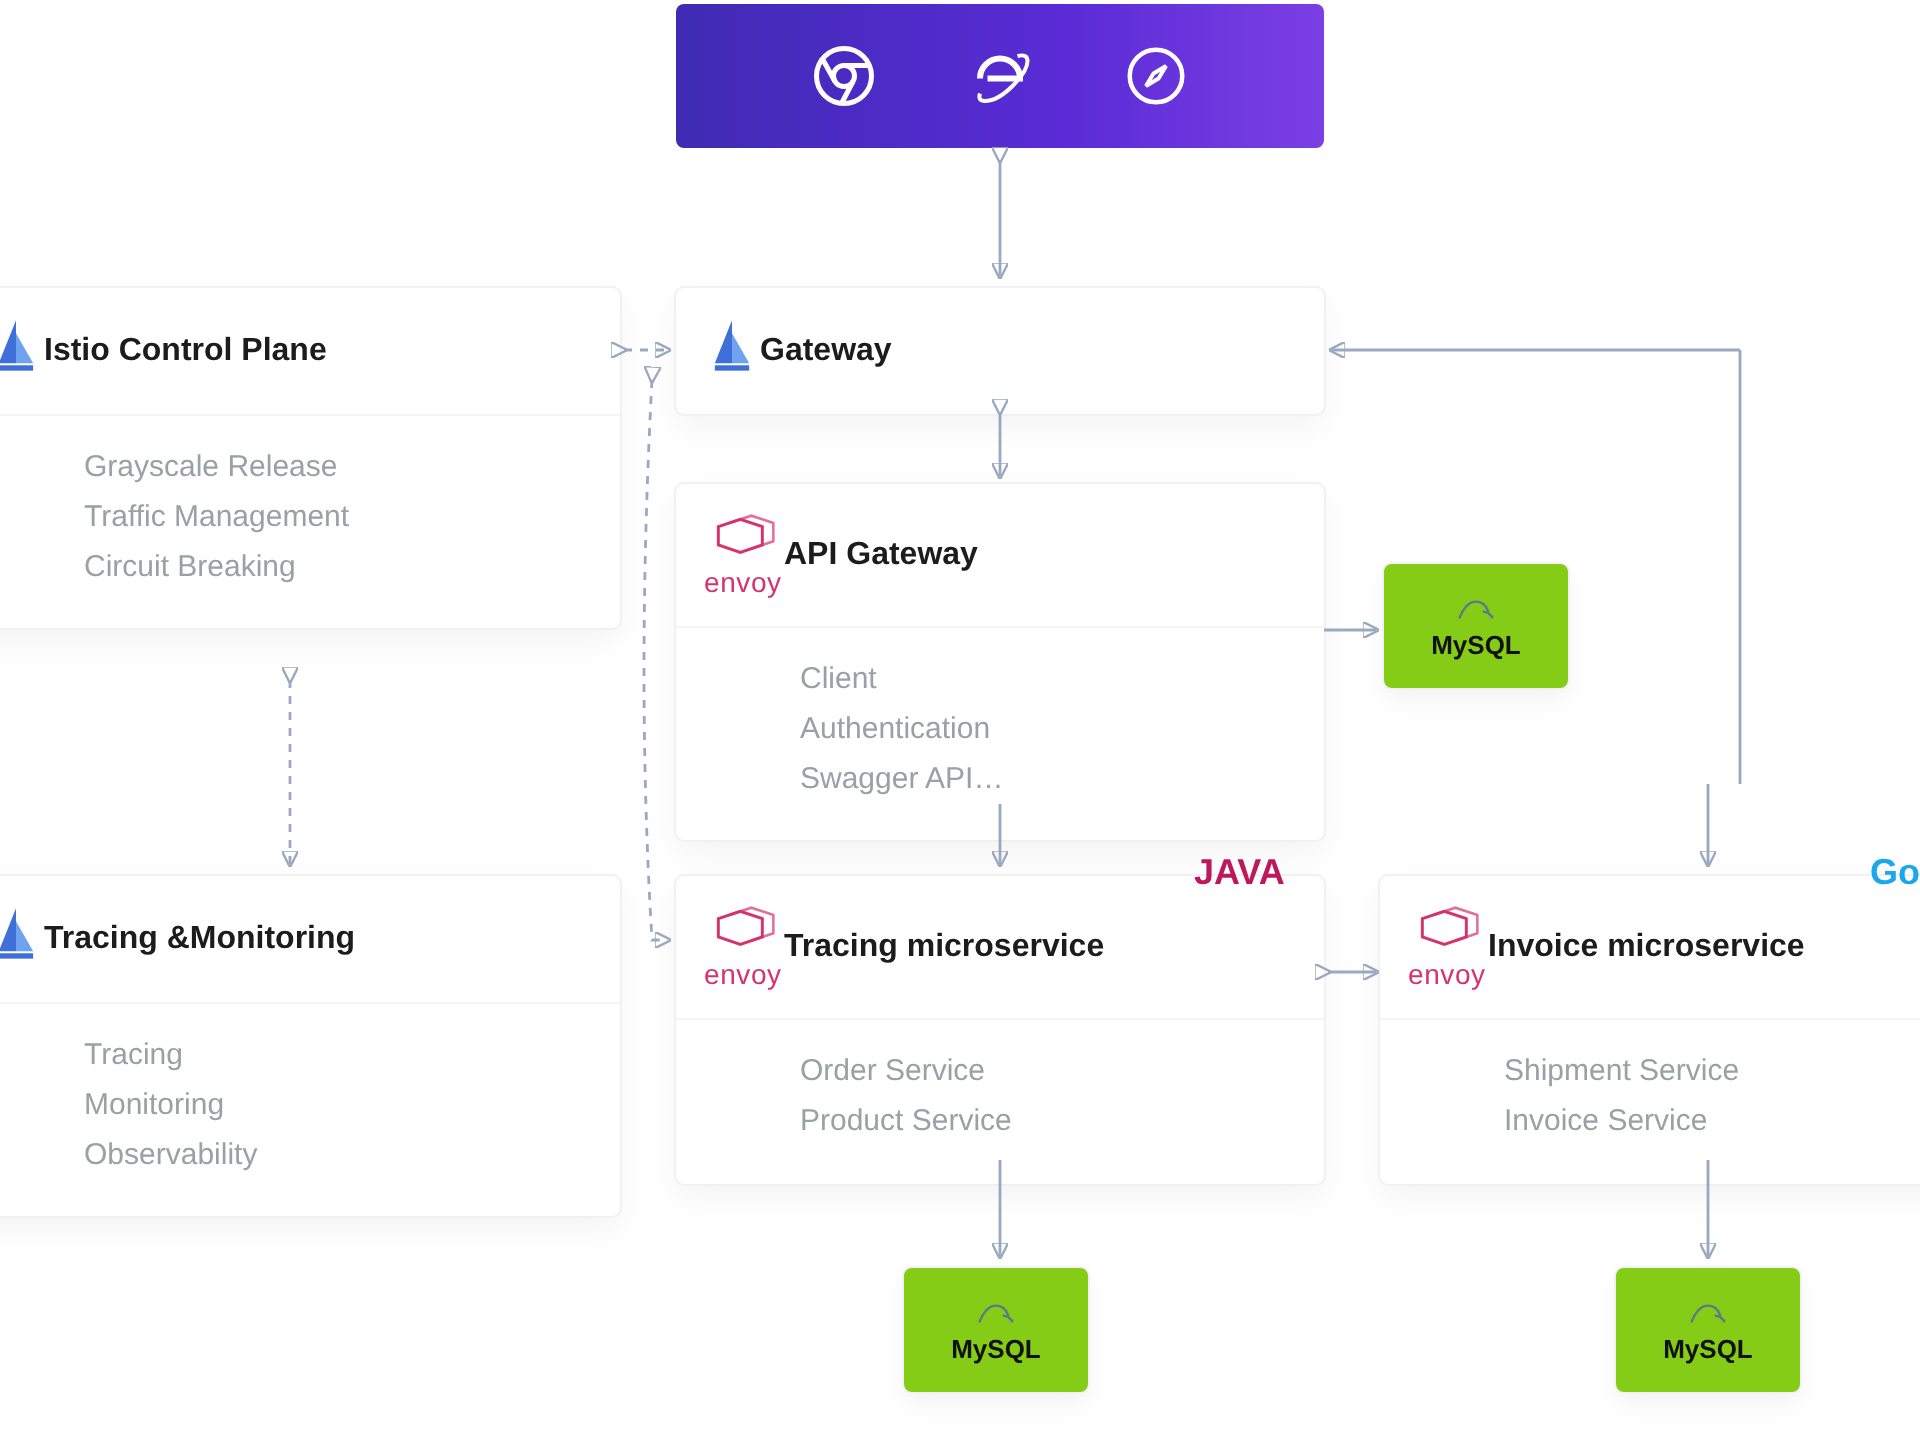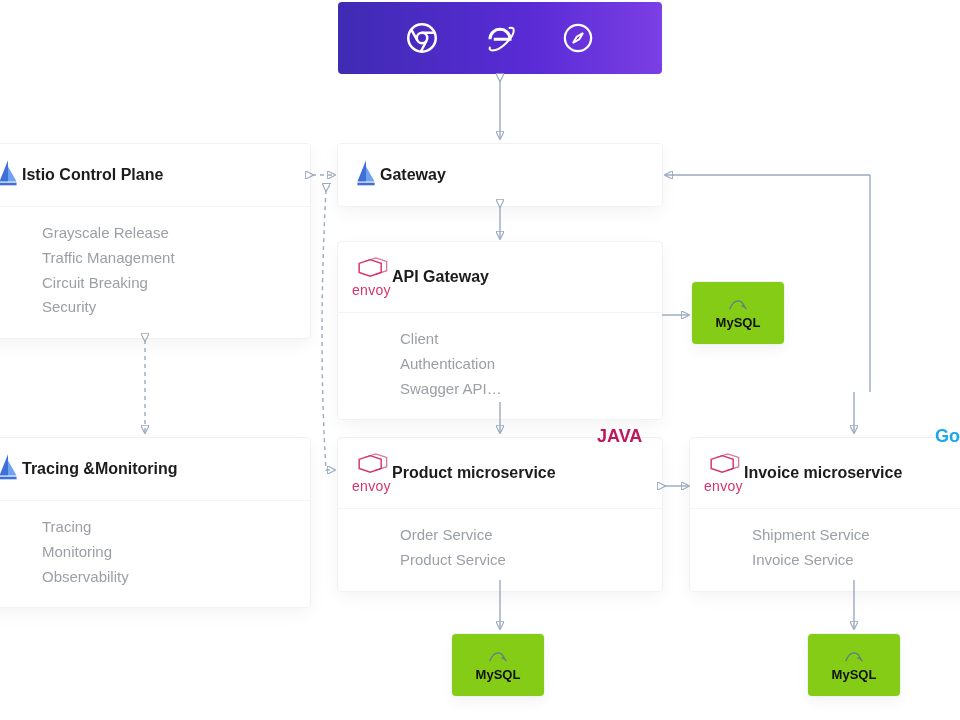--- a/index.html
+++ b/index.html
@@ -130,21 +130,20 @@
           <path d="M12 22 L12 8 L20 22 Z" fill="#6fa3f0"></path>
           <rect x="4" y="23" width="16" height="2.5" fill="#3f6fd8"></rect>
         </svg>
     </span>
     <span class="box-title">Istio Control Plane</span>
   </div>
   <div class="box-body">
     <div>Grayscale Release</div>
     <div>Traffic Management</div>
     <div>Circuit Breaking</div>
-    <div>Security</div>
   </div>
 </div>
 
 <div class="box b-gateway">
   <div class="box-head" style="border-bottom:none;">
     <span class="istio-icon">
       <svg viewBox="0 0 24 28">
           <path d="M4 22 L12 2 L12 22 Z" fill="#3f6fd8"></path>
           <path d="M12 22 L12 8 L20 22 Z" fill="#6fa3f0"></path>
           <rect x="4" y="23" width="16" height="2.5" fill="#3f6fd8"></rect>
@@ -192,21 +191,21 @@
 
 <div class="box b-product">
   <div class="box-head">
     <span class="envoy-icon">
       <svg class="shape" viewBox="0 0 40 24" width="40" height="22">
         <path d="M6 8 L18 4 L30 8 L30 18 L18 22 L6 18 Z" fill="none" stroke="currentColor" stroke-width="1.6"></path>
         <path d="M12 6 L24 2 L36 6 L36 16 L24 20" fill="none" stroke="currentColor" stroke-width="1.4" opacity="0.7"></path>
       </svg>
       <div class="envoy-text">envoy</div>
     </span>
-    <span class="box-title">Product microservice</span>
+    <span class="box-title">Tracing microservice</span>
   </div>
   <div class="box-body">
     <div>Order Service</div>
     <div>Product Service</div>
   </div>
 </div>
 
 <div class="box b-invoice">
   <div class="box-head">
     <span class="envoy-icon">

